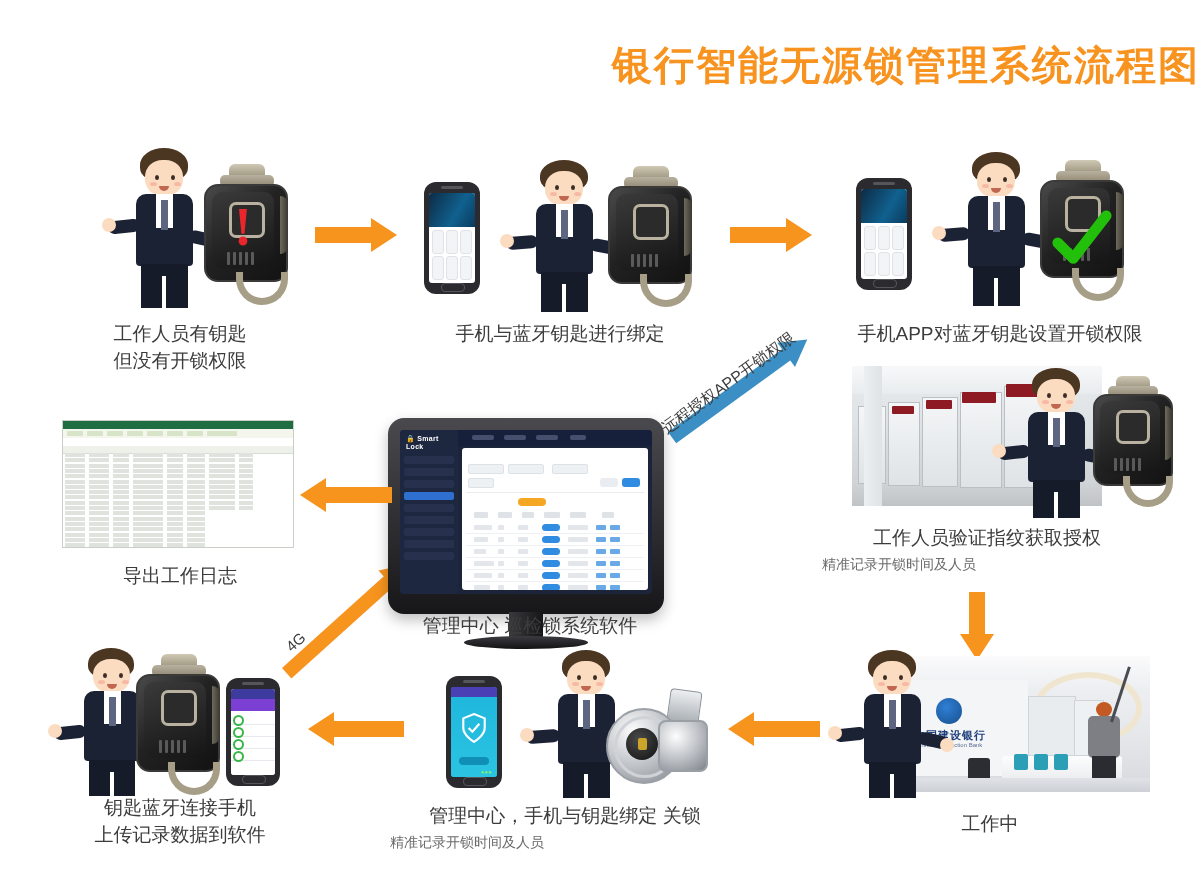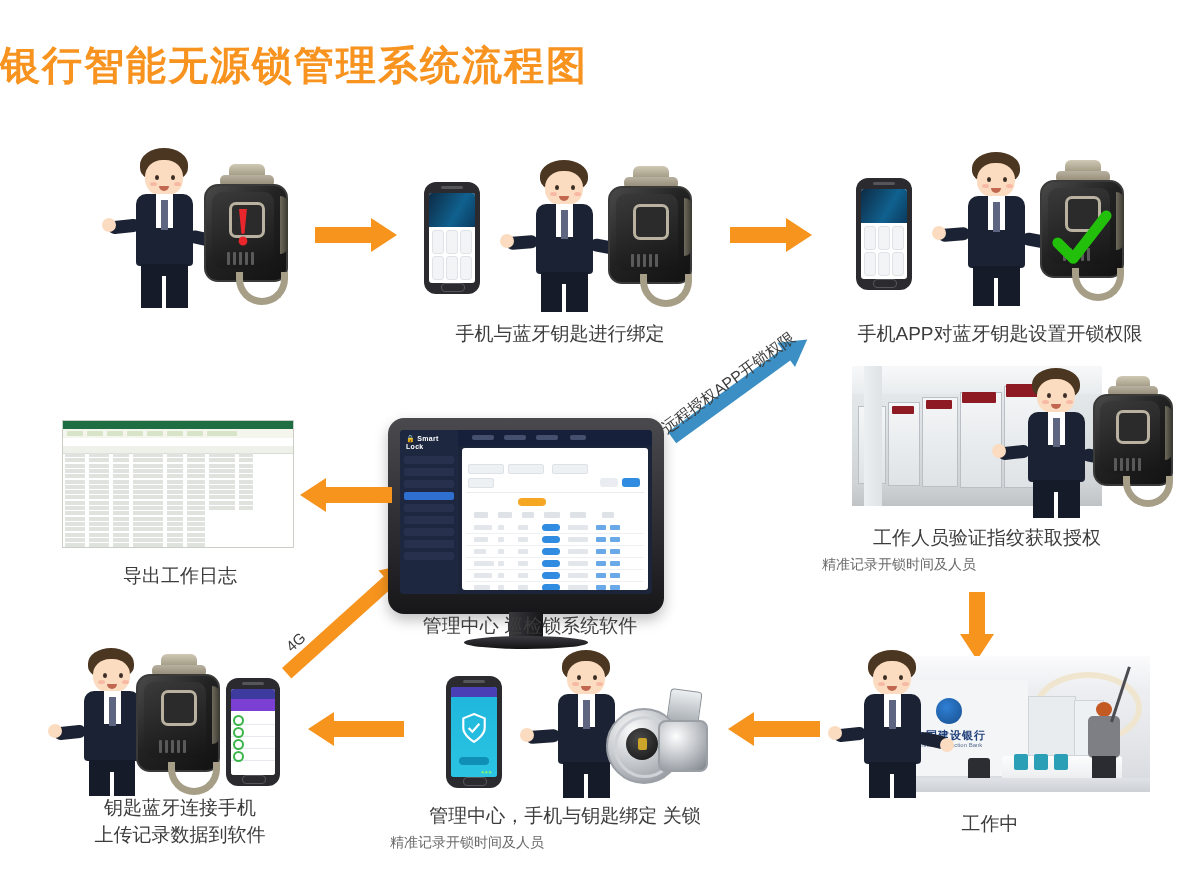--- a/index.html
+++ b/index.html
@@ -1,21 +1,21 @@
 <!DOCTYPE html>
 <html><head>
 <meta charset="utf-8">
 <style>
   html,body{margin:0;padding:0;background:#ffffff;}
   body{width:1200px;height:884px;position:relative;overflow:hidden;
        font-family:"Liberation Sans","DejaVu Sans",sans-serif;}
   .stage{position:absolute;left:0;top:0;width:1200px;height:884px;}
 
   
-  .title{position:absolute;left:0;top:38px;width:1200px;text-align:left;
+  .title{position:absolute;left:0;top:38px;width:1200px;text-align:right;
          font-size:40px;font-weight:bold;color:#f7931e;letter-spacing:2px;
          text-shadow:1px 1px 0 #fff;}
 
   
   .cap{position:absolute;text-align:center;color:#3c3c3c;font-size:19px;line-height:27px;white-space:pre-line;}
   .subcap{position:absolute;text-align:left;color:#6a6a6a;font-size:14px;line-height:20px;}
 
   .ar{position:absolute;display:block;}
   .ar .bar{position:absolute;left:0;top:9px;height:16px;background:#f7941e;}
   .ar .tip{position:absolute;top:0;width:0;height:0;border-top:17px solid transparent;border-bottom:17px solid transparent;}
@@ -192,20 +192,22 @@
           <i></i>
           <i></i>
           <i></i>
           <i></i>
         </div>
       <div class="side" style="left:84px;top:32px;width:8px;height:58px;"></div>
       <div class="shackle" style="left:40px;top:108px;width:38px;height:26px;"></div>
       <div class="badge-excl" style="left:38px;top:36px;">!</div>
     </div>
   </div>
+  <div class="cap" style="left:40px;top:320px;width:280px;">工作人员有钥匙
+但没有开锁权限</div>
 
   <div class="ar right" style="left:315px;top:218px;width:82px;height:34px;">
     <div class="bar" style="width:60px;"></div>
       <div class="tip"></div>
   </div>
 
   <div>
     <div class="phone" style="left:424px;top:182px;width:56px;height:112px;">
       <div class="speaker"></div>
         <div class="homebtn"></div>

